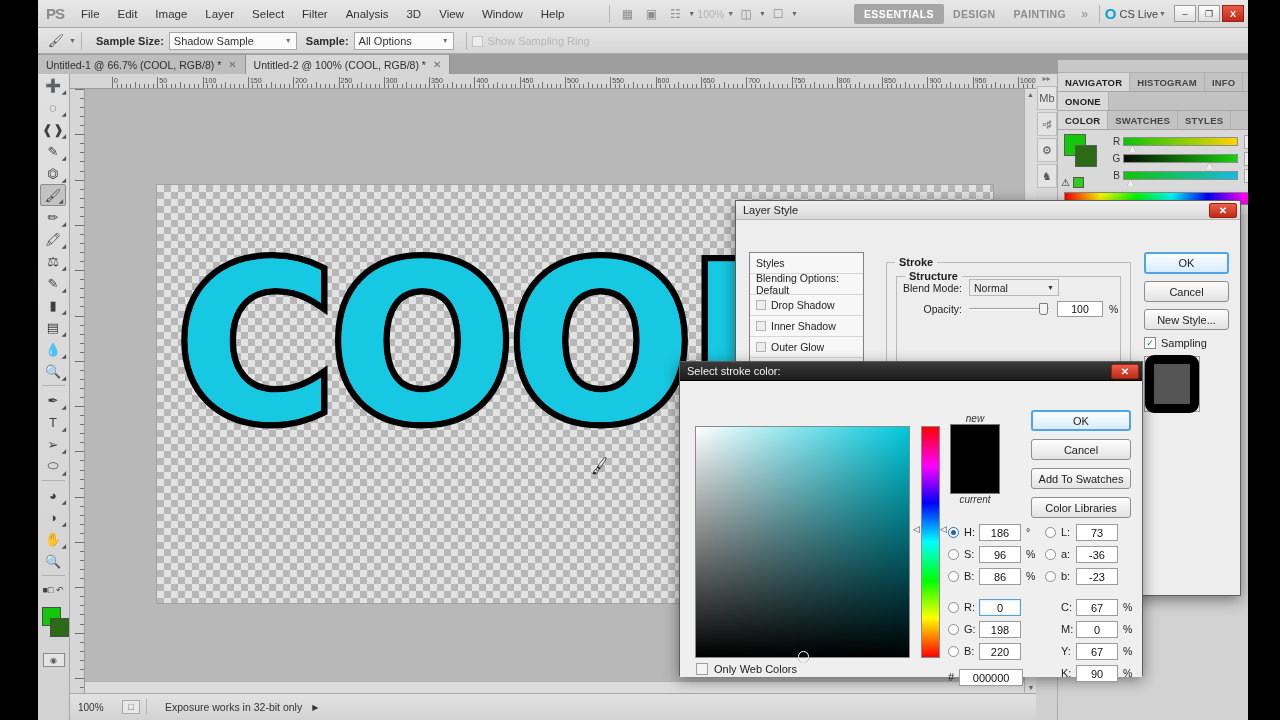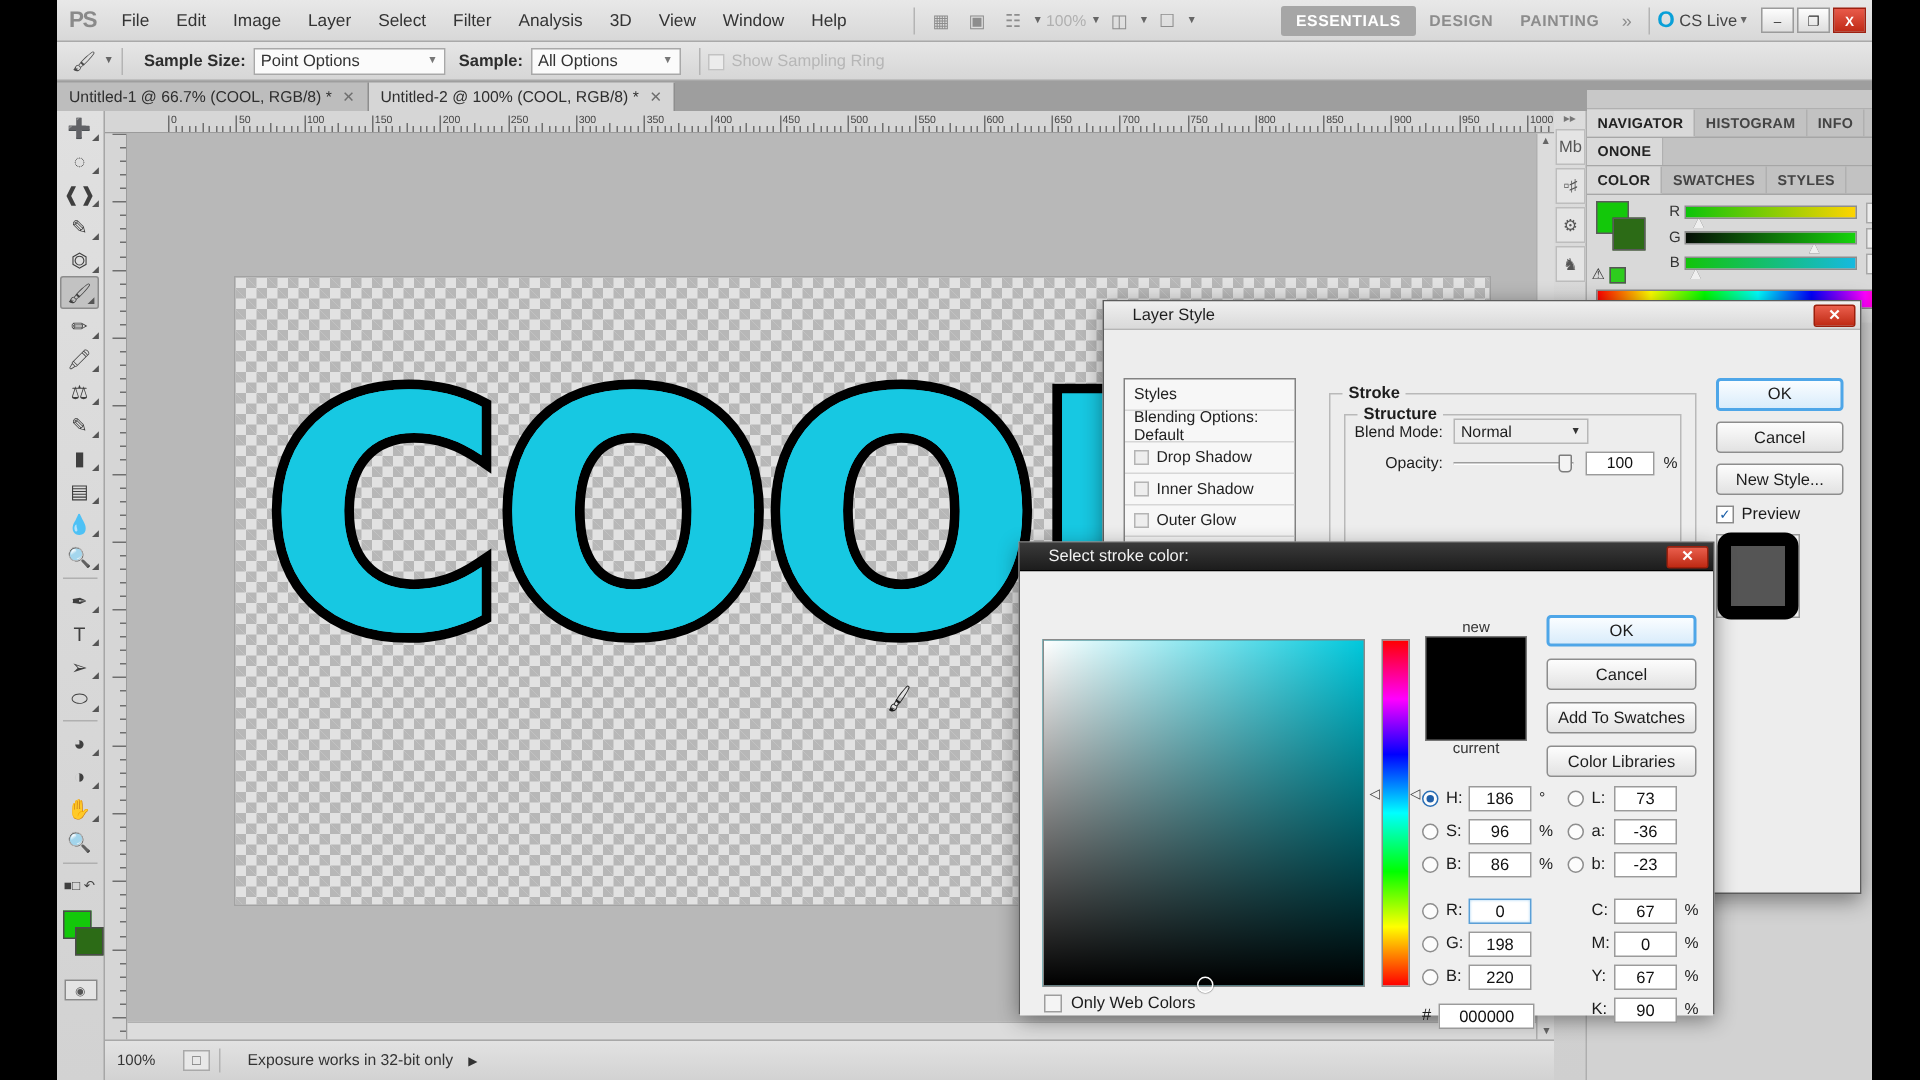--- a/index.html
+++ b/index.html
@@ -187,21 +187,21 @@
            border:1px solid #5a5a5a; }
   .warn { display:flex; align-items:center; gap:3px; }
   .warn .tri { font-size:10px; color:#333; }
   .warn .box { width:11px;height:11px;background:#2ecc1e;border:1px solid #555; }
 
   
   .dlg { position:absolute; background:#ededed; border:1px solid #5d5d5d;
          box-shadow:0 4px 14px rgba(0,0,0,.45); }
   .dlg-title { height:19px; background: linear-gradient(#f0f0f0,#d9d9d9);
                border-bottom:1px solid #b5b5b5; display:flex; align-items:center;
-               padding-left:19px; font-size:11px; color:#1e1e1e; }
+               padding-left:7px; font-size:11px; color:#1e1e1e; }
   .dlg-close { margin-left:auto; width:28px;height:15px; margin-right:3px;
                background: linear-gradient(#ea5f4d,#bf2a14); border:1px solid #9c1f0c;
                border-radius:2px; color:#fff; font-size:10px; font-weight:bold;
                display:flex;align-items:center;justify-content:center; }
 
   #layerstyle { left:697px; top:200px; width:506px; height:396px; }
   .ls-body { position:relative; height:377px; }
   .ls-list { position:absolute; left:13px; top:32px; width:115px; height:132px;
              background:#f7f7f7; border:1px solid #828282; overflow:hidden; }
   .ls-li { height:21px; display:flex; align-items:center; padding-left:6px;
@@ -252,21 +252,21 @@
                 linear-gradient(to top, #000 0%, rgba(0,0,0,0) 100%),
                 linear-gradient(to right, #fff 0%, rgba(255,255,255,0) 100%),
                 #00c8dc; }
   .cp-marker { position:absolute; width:11px;height:11px; border:1.5px solid #fff;
                border-radius:50%; box-shadow:0 0 1px #000; }
   .cp-hue { position:absolute; left:241px; top:45px; width:19px; height:232px;
             border:1px solid #8a8a8a;
             background: linear-gradient(to bottom,#f00 0%,#f0f 17%,#00f 33%,
               #0ff 50%,#0f0 67%,#ff0 83%,#f00 100%); }
   .cp-hue-mk { position:absolute; font-size:9px; color:#444; }
-  .cp-newcur { position:absolute; left:270px; top:32px; width:68px; }
+  .cp-newcur { position:absolute; left:270px; top:32px; width:50px;font-style:italic; }
   .cp-nc-lbl { text-align:center; font-size:10px; color:#333; }
   .cp-nc-box { height:70px; border:1px solid #777; }
 
   .cp-btns { position:absolute; left:351px; top:29px; width:100px; }
   .cp-btn { height:21px; border:1px solid #8d8d8d; border-radius:3px;
             background: linear-gradient(#fdfdfd,#e2e2e2); font-size:11px; color:#1c1c1c;
             display:flex; align-items:center; justify-content:center; margin-bottom:8px; }
   .cp-btn.primary { border:2px solid #4ea6e8; background: linear-gradient(#fafdff,#d9ecfb); }
   .cpr { display:flex; align-items:center; height:22px; font-size:11px; color:#1b1b1b; }
   .radio { width:11px;height:11px;border:1px solid #8d8d8d; border-radius:50%;
@@ -343,21 +343,21 @@
         </div>
       </div>
     </div>
 
     <div class="optbar">
       <div class="opt-tool">🖌</div>
       <div class="mb-caret">▼</div>
       <div class="divider-v"></div>
       <div class="opt-lbl">Sample Size:</div>
       <div class="opt-sel" style="width:128px">
-        <span>Point Options</span>
+        <span>Shadow Sample</span>
         <span class="ar">▼</span>
       </div>
       <div class="opt-lbl">Sample:</div>
       <div class="opt-sel" style="width:100px">
         <span>All Options</span>
         <span class="ar">▼</span>
       </div>
       <div class="divider-v" style="margin-left:12px"></div>
       <div class="opt-dis">
         <span class="opt-chk"></span>
@@ -873,21 +873,21 @@
             <span class="ar">▼</span>
           </span>
         </div>
 
         <div class="ls-btns">
           <div class="btn primary">OK</div>
           <div class="btn">Cancel</div>
           <div class="btn">New Style...</div>
           <div class="prevrow">
             <span class="cb">✓</span>
-            <span>Preview</span>
+            <span>Sampling</span>
           </div>
           <div class="thumb">
             <div class="thumb-in"></div>
           </div>
         </div>
       </div>
     </div>
 
     <div class="dlg" id="colorpicker">
       <div class="dlg-title">

